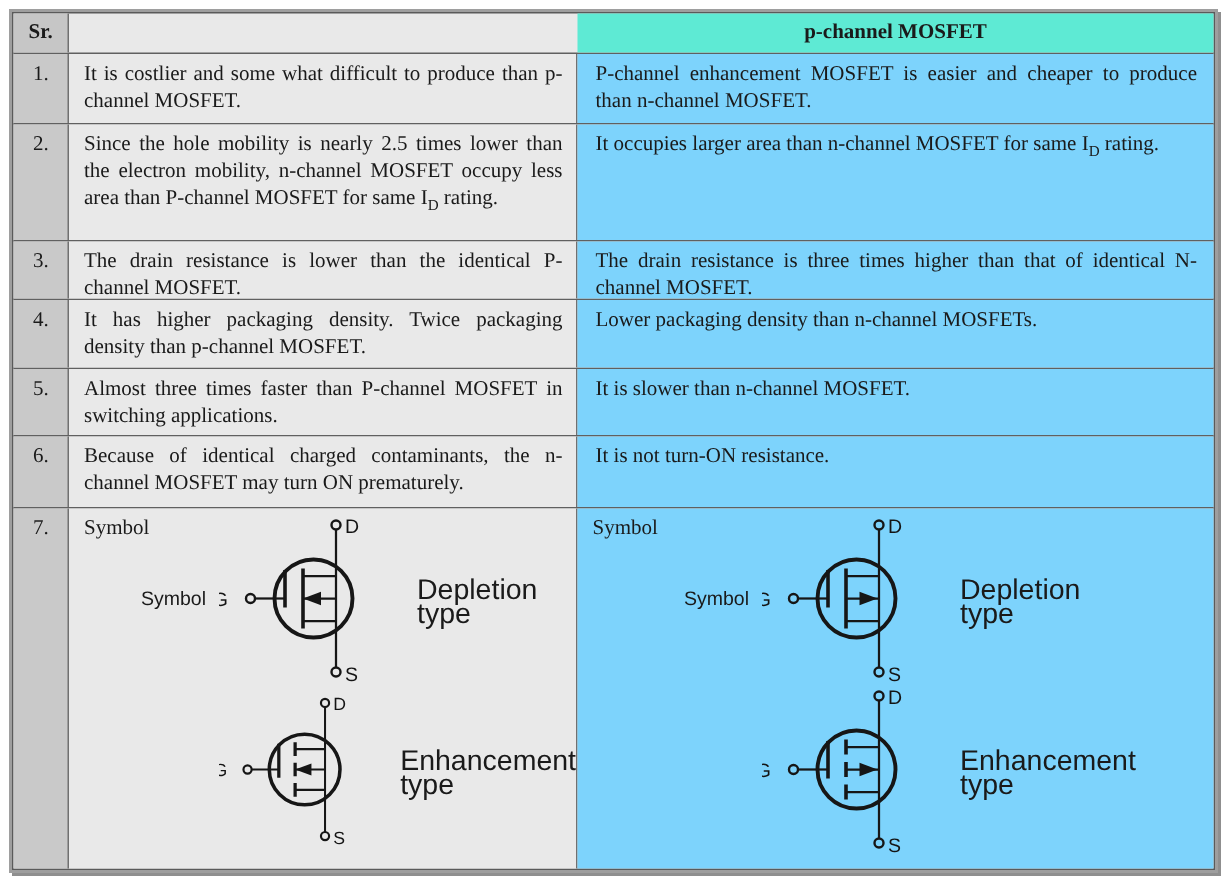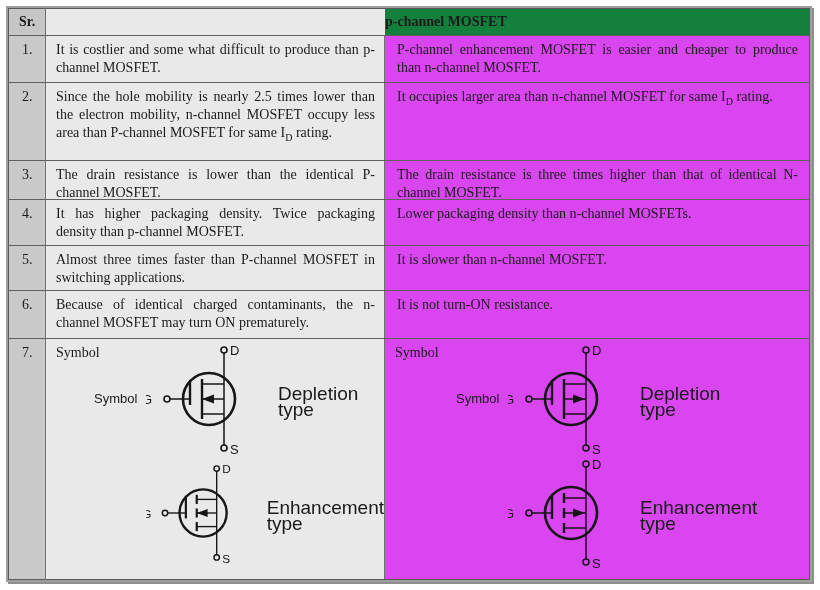--- a/index.html
+++ b/index.html
@@ -13,26 +13,26 @@
     box-shadow:0 0 0 2px #9e9e9e, 2px 2px 0 2px #8f8f8f;
     display:flex;flex-direction:column;box-sizing:border-box;
     background:#e9e9e9;
   }
   .t-row{display:flex;border-bottom:1px solid #606060;flex-shrink:0;box-sizing:border-box;}
   .t-row.last{border-bottom:none;flex:1;}
   .c1{width:37px;border-right:1px solid #707070;background:#c9c9c9;
       padding:5px 4px 0 13px;box-sizing:border-box;font-size:14px;line-height:18px;}
   .c2{width:339px;border-right:1px solid #707070;background:#e9e9e9;
       padding:5px 9px 0 10px;box-sizing:border-box;font-size:14px;line-height:18px;text-align:justify;}
-  .c3{flex:1;background:#d946ef;
+  .c3{flex:1;background:#7dd3fc;
       padding:5px 11px 0 12px;box-sizing:border-box;font-size:14px;line-height:18px;text-align:justify;}
   .hrow{height:27px;}
   .hrow .c1{background:#c6c6c6;font-weight:bold;padding:0 0 0 10px;line-height:26px;font-size:14px;}
   .hrow .c2{background:#e2e2e2;font-weight:bold;text-align:center;padding:0;line-height:26px;font-size:14px;margin-top:48px;}
-  .hrow .c3{background:#15803d;font-weight:bold;padding:0;line-height:26px;font-size:14px;}
+  .hrow .c3{background:#5eead4;font-weight:bold;text-align:center;padding:0;line-height:26px;font-size:14px;}
   .h47{height:47px}.h78{height:78px}.h39{height:39px}.h46{height:46px}.h45{height:45px}.h48{height:48px}
   sub{font-size:0.72em;line-height:0;}
   
   .symcell{position:relative;padding:0 !important;text-align:left;}
   .cell-label{position:absolute;left:10px;top:5px;font-size:14px;}
   .stack{padding-top:3px;}
   .symrow{display:flex;align-items:flex-start;}
   .slab{width:52px;flex-shrink:0;font-family:"Liberation Sans",sans-serif;font-size:13px;padding-top:48px;white-space:nowrap;}
   .typelabel{font-family:"Liberation Sans",sans-serif;font-size:19px;line-height:16px;padding-top:44px;margin-left:12px;}
   .ml-n{margin-left:48px;}

